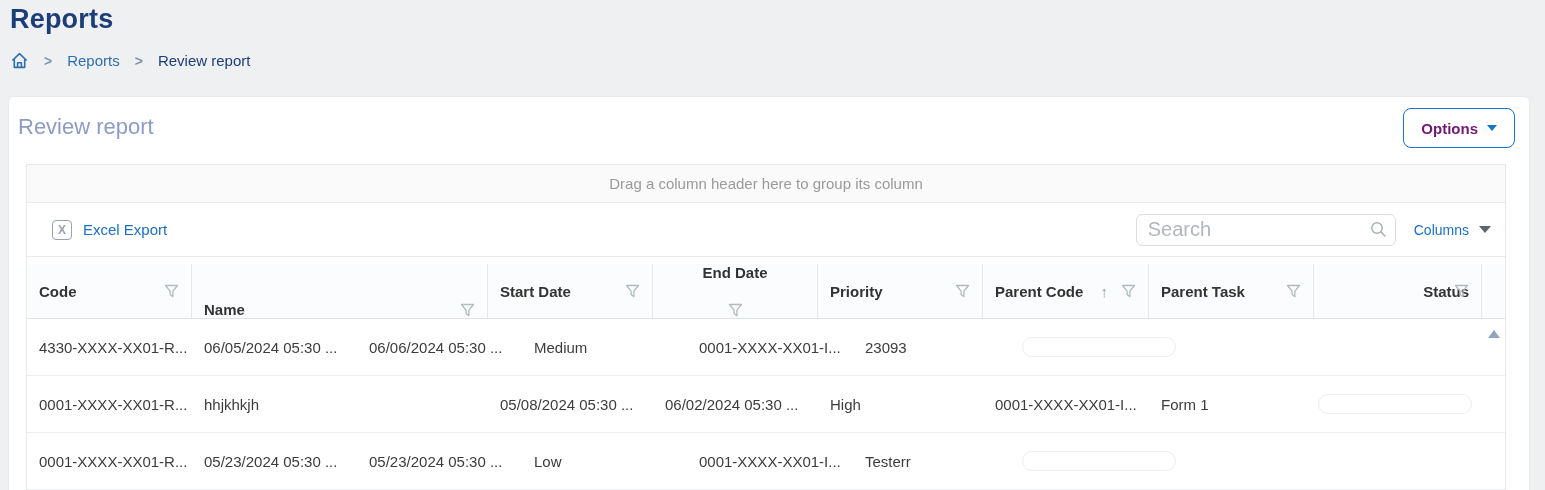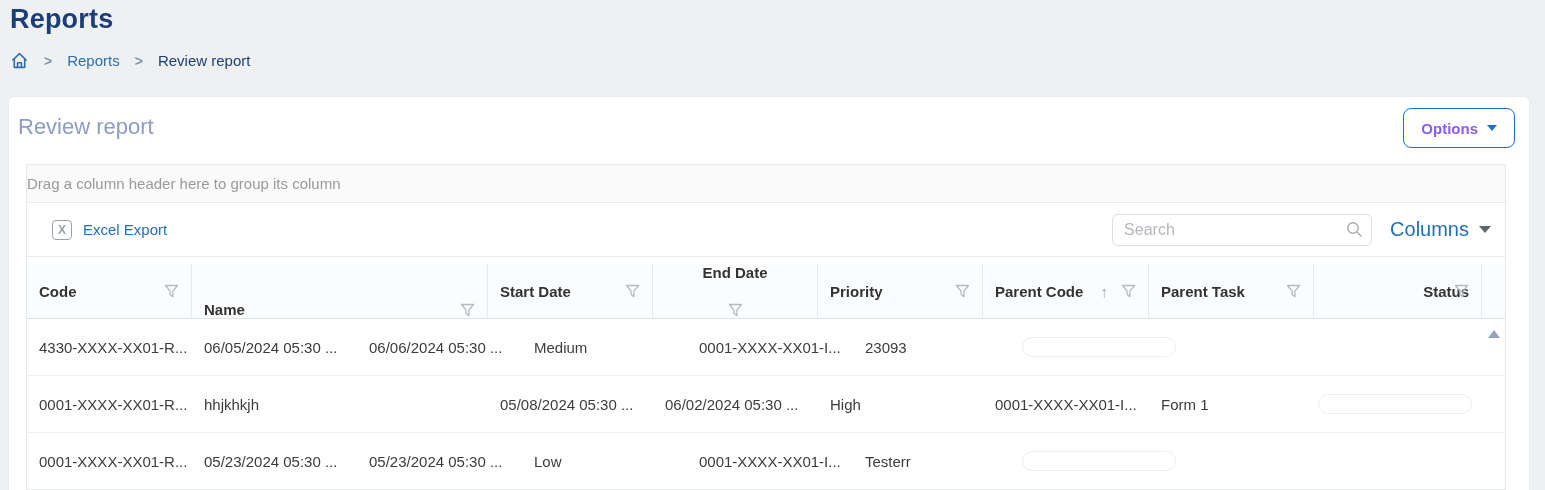--- a/index.html
+++ b/index.html
@@ -32,58 +32,58 @@
     border-radius:6px 6px 0 0;
   }
   .panel-title {
     position:absolute; left:9px; top:17px;
     font-size:22px; color:#8d9cc5; font-weight:400;
   }
   .options-btn {
     position:absolute; right:14px; top:11px; height:40px; padding:0 17px;
     display:flex; align-items:center; gap:9px;
     background:#fff; border:1px solid #1973c8; border-radius:8px;
-    color:#8b5cf6; font-size:15px; font-weight:600; cursor:pointer;
+    color:#701a75; font-size:15px; font-weight:600; cursor:pointer;
     font-family:"Liberation Sans", sans-serif;
   }
   .caret-down {
     width:0; height:0;
     border-left:5px solid transparent; border-right:5px solid transparent;
     border-top:6px solid #1973c8;
   }
 
   
   .grid {
     position:absolute; left:17px; top:67px; width:1480px; height:327px;
     border:1px solid #e6e9ec; border-bottom:none; background:#fff;
   }
   .group-panel {
     height:38px; background:#fafafa; border-bottom:1px solid #e8eaec;
-    display:flex; align-items:center; 
+    display:flex; align-items:center; justify-content:center;
     color:#9a9a9a; font-size:15px;
   }
   .toolbar {
     height:54px; display:flex; align-items:center; justify-content:space-between;
     padding:0 14px 0 25px; border-bottom:1px solid #e8eaec; background:#fff;
   }
   .export-btn { display:flex; align-items:center; gap:11px; color:#1d6fc0; font-size:15px; cursor:pointer; }
   .excel-ic {
     width:20px; height:20px; border:1px solid #98a2ac; border-radius:4px;
     color:#98a2ac; font-size:12px; font-weight:700; line-height:18px; text-align:center;
   }
   .toolbar-right { display:flex; align-items:center; }
   .search-box { position:relative; width:260px; height:32px; }
   .search-box input {
     width:100%; height:100%; border:1px solid #dcdee0; border-radius:6px;
-    padding:0 34px 0 11px; font-size:16px; color:#333; background:#fff; outline:none;
+    padding:0 34px 0 11px; font-size:20px; color:#333; background:#fff; outline:none;
     font-family:"Liberation Sans", sans-serif;
   }
   .search-box input::placeholder { color:#b3b6ba; }
   .search-ic { position:absolute; right:9px; top:7px; }
-  .columns-btn { display:flex; align-items:center; gap:10px; margin-left:18px; color:#1d6fc0; font-size:20px; cursor:pointer; }
+  .columns-btn { display:flex; align-items:center; gap:10px; margin-left:18px; color:#1d6fc0; font-size:14px; cursor:pointer; }
   .caret-dark {
     width:0; height:0;
     border-left:6px solid transparent; border-right:6px solid transparent;
     border-top:7px solid #5b6670;
   }
   .gap-row { height:7px; background:#fff; }
 
   .header-row {
     display:flex; height:55px; background:#fbfcfd;
     border-bottom:1px solid #dfe3e6; font-weight:700; color:#333; font-size:15px;

